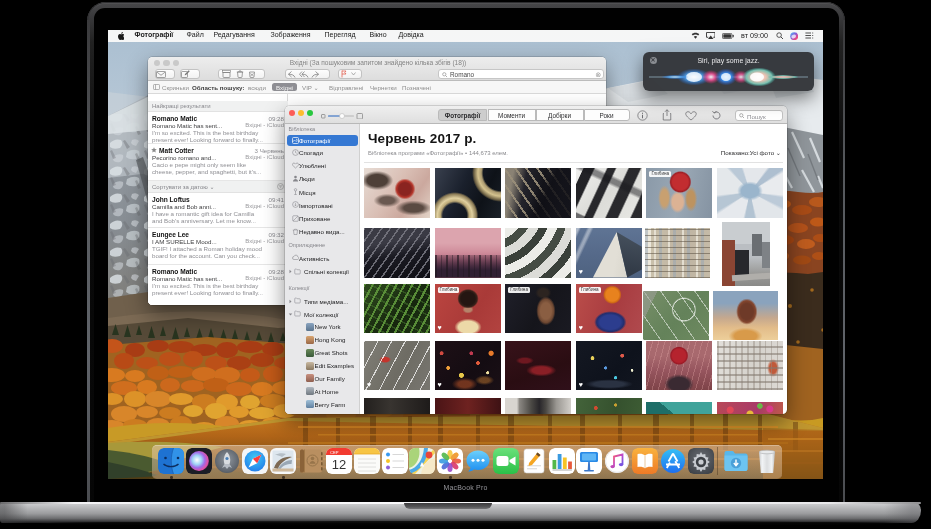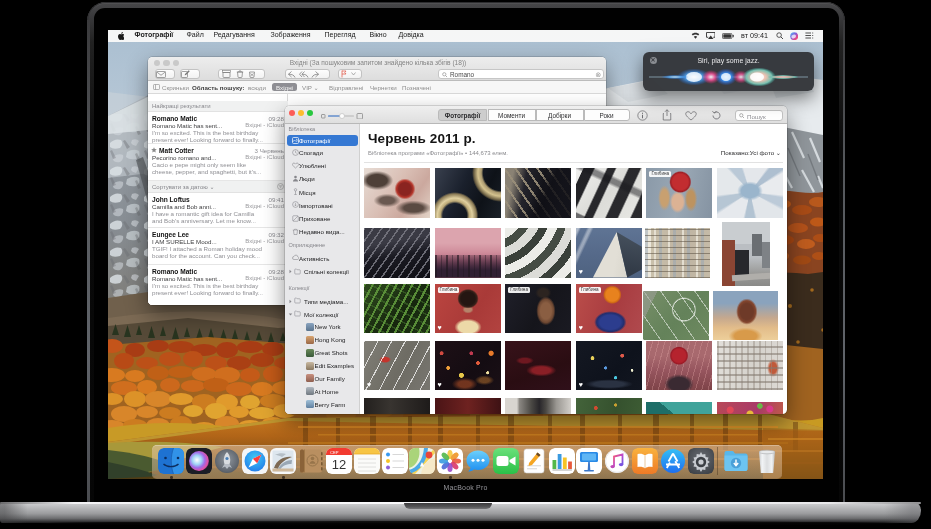--- a/index.html
+++ b/index.html
@@ -380,21 +380,21 @@
     </svg>
     <svg class="mi" style="left:597.5px;top:2.4px" width="9.5" height="7" viewBox="0 0 19 14">
       <path fill="none" stroke="#333" stroke-width="1.8" d="M4.5 10.5 H1 V1 H18 V10.5 H14.5"></path>
       <path fill="#333" d="M9.5 7 L15 14 H4 Z"></path>
     </svg>
     <svg class="mi" style="left:614px;top:2.8px" width="12" height="6" viewBox="0 0 24 12">
       <rect x="0.8" y="0.8" width="19" height="10.4" rx="2.4" fill="none" stroke="#333" stroke-width="1.5"></rect>
       <rect x="2.6" y="2.6" width="15.4" height="6.8" rx="1" fill="#333"></rect>
       <rect x="21.2" y="3.6" width="2.2" height="4.8" rx="1" fill="#333"></rect>
     </svg>
-    <span class="mi" style="left:633px;font-size:7.2px">вт 09:41</span>
+    <span class="mi" style="left:633px;font-size:7.2px">вт 09:00</span>
     <svg class="mi" style="left:668px;top:2px" width="7.5" height="7.5" viewBox="0 0 15 15">
       <circle cx="6.2" cy="6.2" r="4.6" fill="none" stroke="#333" stroke-width="1.6"></circle>
       <path d="M9.8 9.8 L14 14" stroke="#333" stroke-width="1.8"></path>
     </svg>
     <svg class="mi" style="left:681.5px;top:1.6px" width="8.4" height="8.4" viewBox="0 0 16 16">
       <defs>
           <linearGradient id="sirig" x1="0" y1="0" x2="1" y2="1">
         <stop offset="0" stop-color="#53c7f0"></stop>
             <stop offset=".4" stop-color="#7b61e0"></stop>
             <stop offset=".75" stop-color="#e8478a"></stop>
@@ -952,21 +952,21 @@
       <div class="sbi2" style="top:243.1px">Great Shots</div>
     <div class="thumb" style="top:255.5px;background:linear-gradient(180deg,#c8b8a0,#8a7860)"></div>
       <div class="sbi2" style="top:256px">Edit Examples</div>
     <div class="thumb" style="top:268.4px;background:linear-gradient(180deg,#c89080,#906050)"></div>
       <div class="sbi2" style="top:268.9px">Our Family</div>
     <div class="thumb" style="top:281.3px;background:linear-gradient(180deg,#b0b8c0,#707880)"></div>
       <div class="sbi2" style="top:281.8px">At Home</div>
     <div class="thumb" style="top:294.2px;background:linear-gradient(180deg,#a0c0d8,#6080a0)"></div>
       <div class="sbi2" style="top:294.7px">Berry Farm</div>
 
-    <div class="abs" style="left:83px;top:25px;font-size:13.5px;font-weight:bold;color:#141414;letter-spacing:.1px">Червень 2011 р.</div>
+    <div class="abs" style="left:83px;top:25px;font-size:13.5px;font-weight:bold;color:#141414;letter-spacing:.1px">Червень 2017 р.</div>
     <div class="abs" style="left:83px;top:43.5px;font-size:6px;color:#8a8a8e">Бібліотека програми «Фотографії» • 144,673 елем.</div>
     <div class="abs" style="right:6px;top:43px;font-size:6.2px;color:#2c2c2e">Показано:Усі фото ⌄</div>
     <div class="abs" style="left:79px;top:55.5px;width:419px;height:0.5px;background:#e2e2e2"></div>
     <div id="grid">
 
       <div class="ph" style="left:79px;top:62px;width:66px;height:49.5px;background:
         radial-gradient(circle 14px at 62% 42%, #8a2420 0 45%, #b5352a 60%, rgba(181,53,42,0) 75%),
         radial-gradient(ellipse 20px 12px at 20% 25%, #4e4038 0 50%, rgba(80,64,54,0) 80%),
         radial-gradient(ellipse 24px 10px at 75% 80%, #5a4a42 0 40%, rgba(90,74,66,0) 75%),
         radial-gradient(ellipse 18px 9px at 35% 65%, #6a5850 0 40%, rgba(106,88,80,0) 75%),

